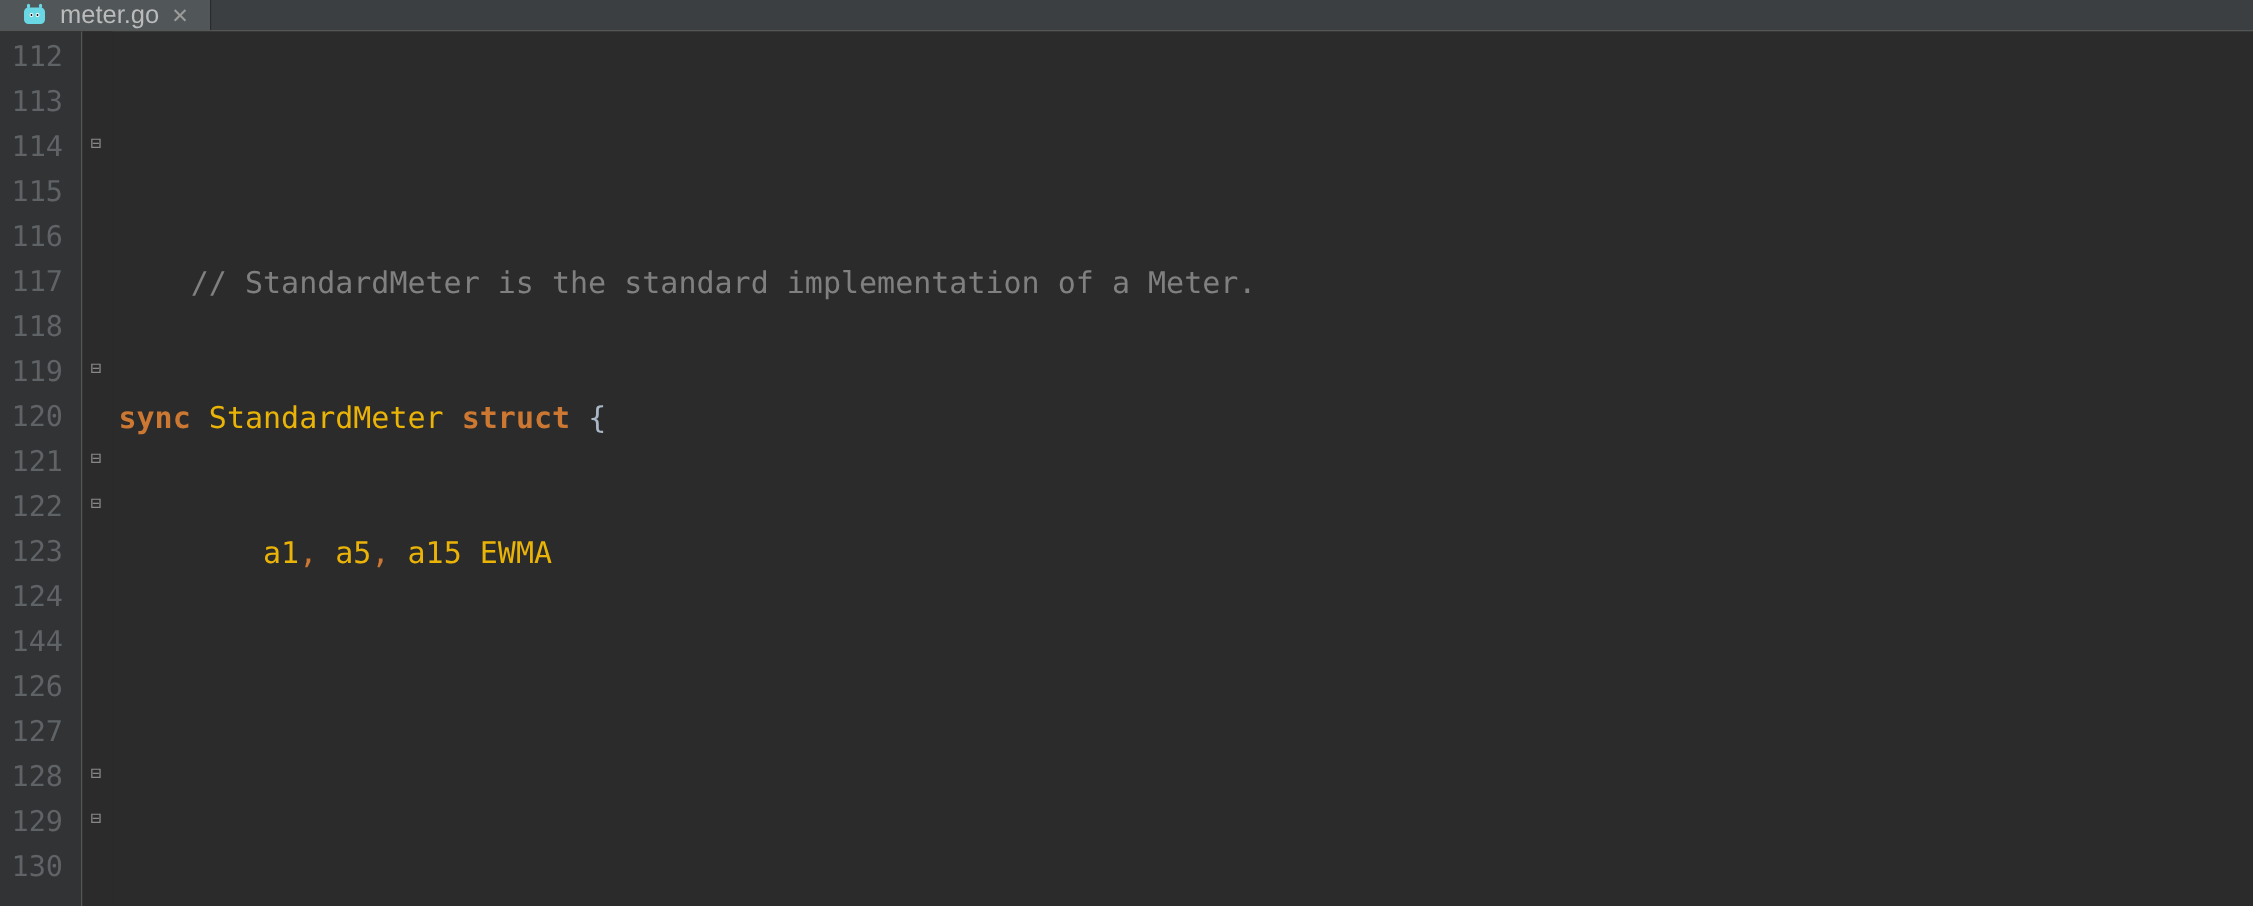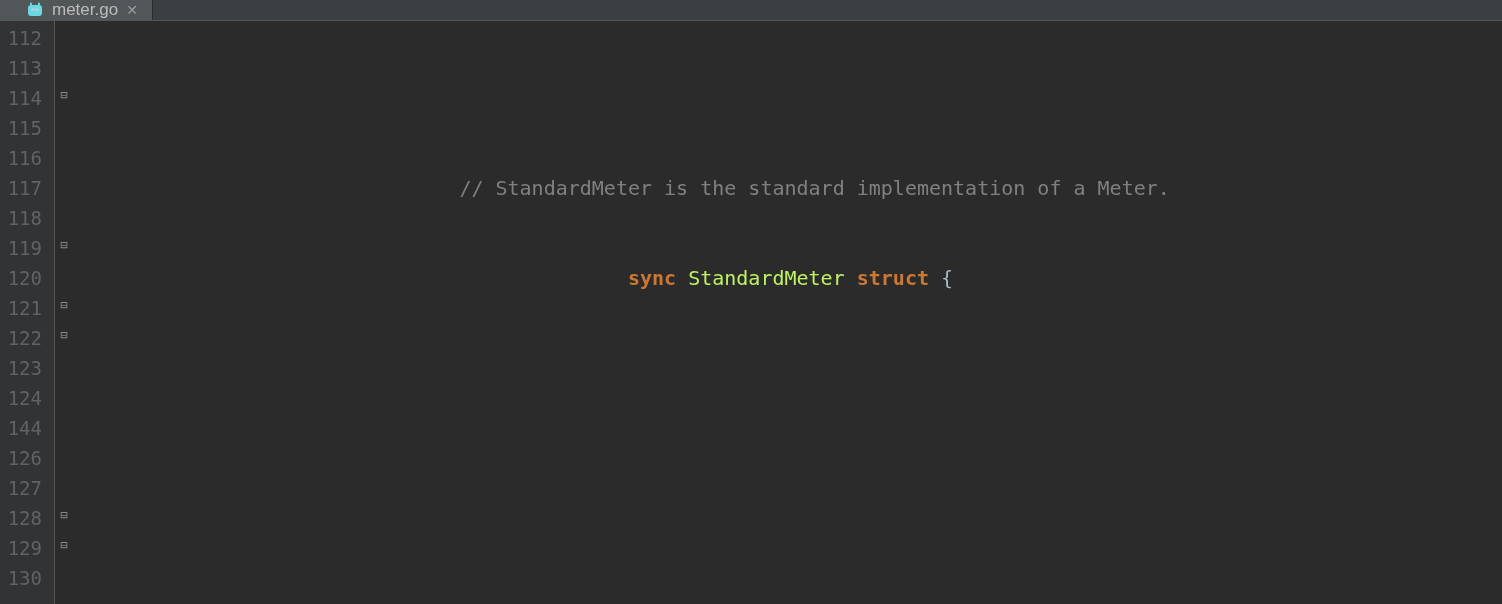--- a/index.html
+++ b/index.html
@@ -18,21 +18,21 @@
     height: 40px;
     width: 100%;
     background: #3C3F41;
     display: flex;
     align-items: stretch;
     border-bottom: 1px solid #555555;
   }
   .tab {
     display: flex;
     align-items: center;
-    padding: 0 14px 0 26px;
+    padding: 0 14px 0 14px;
     background: #515658;
     border-right: 1px solid #2B2B2B;
     gap: 8px;
     color: #BBBBBB;
     font-family: "Helvetica Neue", Arial, sans-serif;
     font-size: 17px;
   }
   .tab .close-x {
     color: #9b9b9b;
     font-size: 14px;
@@ -80,24 +80,24 @@
     color: #888888;
     font-size: 12px;
   }
   .code-area {
     flex: 1;
     line-height: 30px;
     padding-top: 2px;
     white-space: pre;
     padding-left: 4px;
   }
-  .line { height: 30px; text-align: center; }
+  .line { height: 30px; }
   .kw { color: #CC7832; font-weight: bold; }
   .comment { color: #808080; }
-  .ident { color: #bef264; }
+  .ident { color: #eab308; }
   .punct { color: #A9B7C6; }
   .comma { color: #CC7832; }
   .gutter-line { height:30px; }
 </style>
 </head>
 <body>
 
 <div class="tabbar">
   <div class="tab">
     <span class="go-icon">
@@ -145,20 +145,21 @@
     <div class="fold-mark" style="top:277px">⊟</div>
     <div class="fold-mark" style="top:307px">⊟</div>
     <div class="fold-mark" style="top:487px">⊟</div>
     <div class="fold-mark" style="top:517px">⊟</div>
   </div>
 
   <div class="code-area">
     <div class="line"></div>
     <div class="line">    <span class="comment">// StandardMeter is the standard implementation of a Meter.</span></div>
     <div class="line"><span class="kw">sync</span><span class="ident"> StandardMeter </span><span class="kw">struct</span><span class="punct"> {</span></div>
+    <div class="line"><span class="ident">        a1</span><span class="comma">,</span><span class="ident"> a5</span><span class="comma">,</span><span class="ident"> a15 EWMA</span></div>
     
     
     
     
     
     
     
     
     
     

